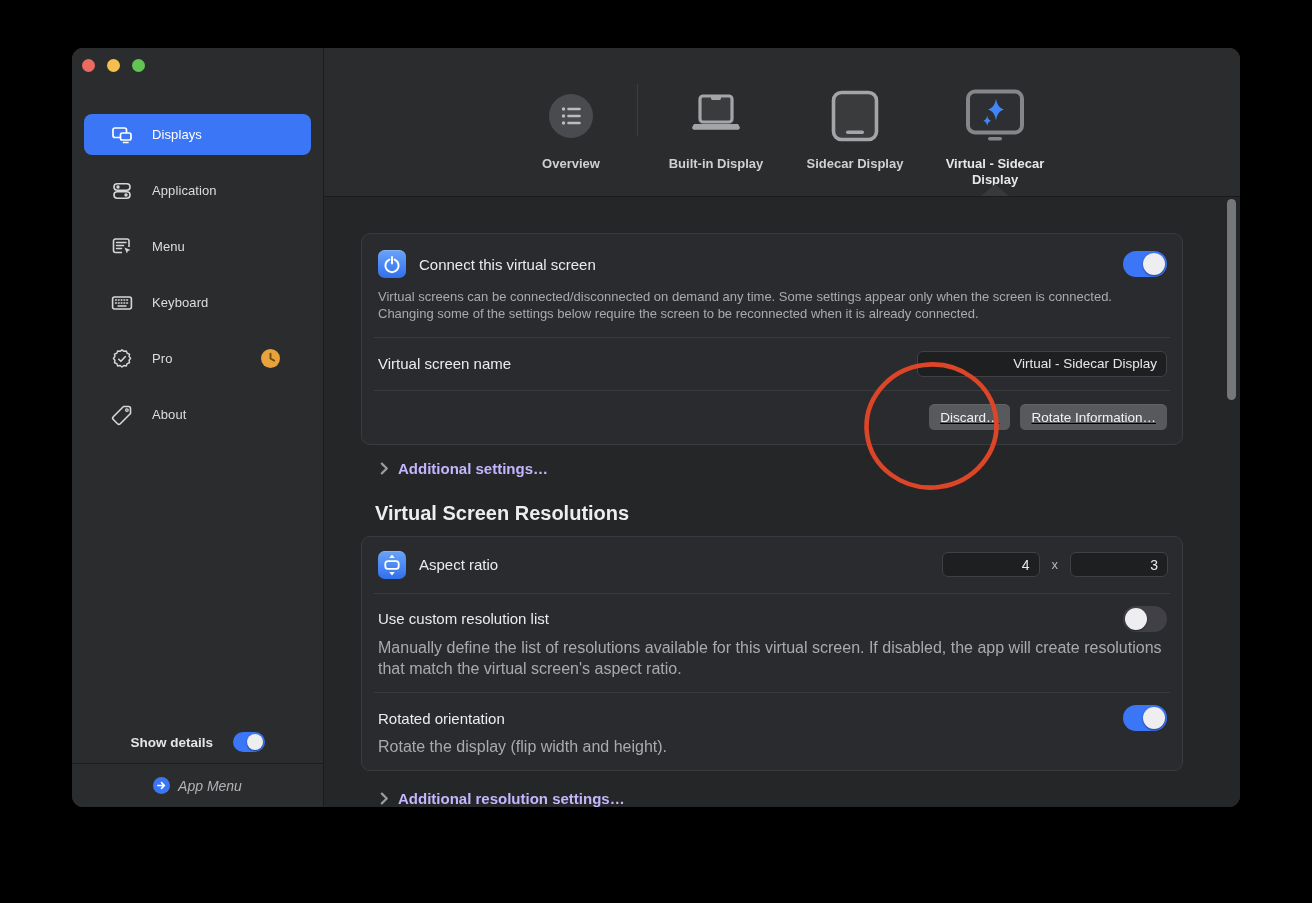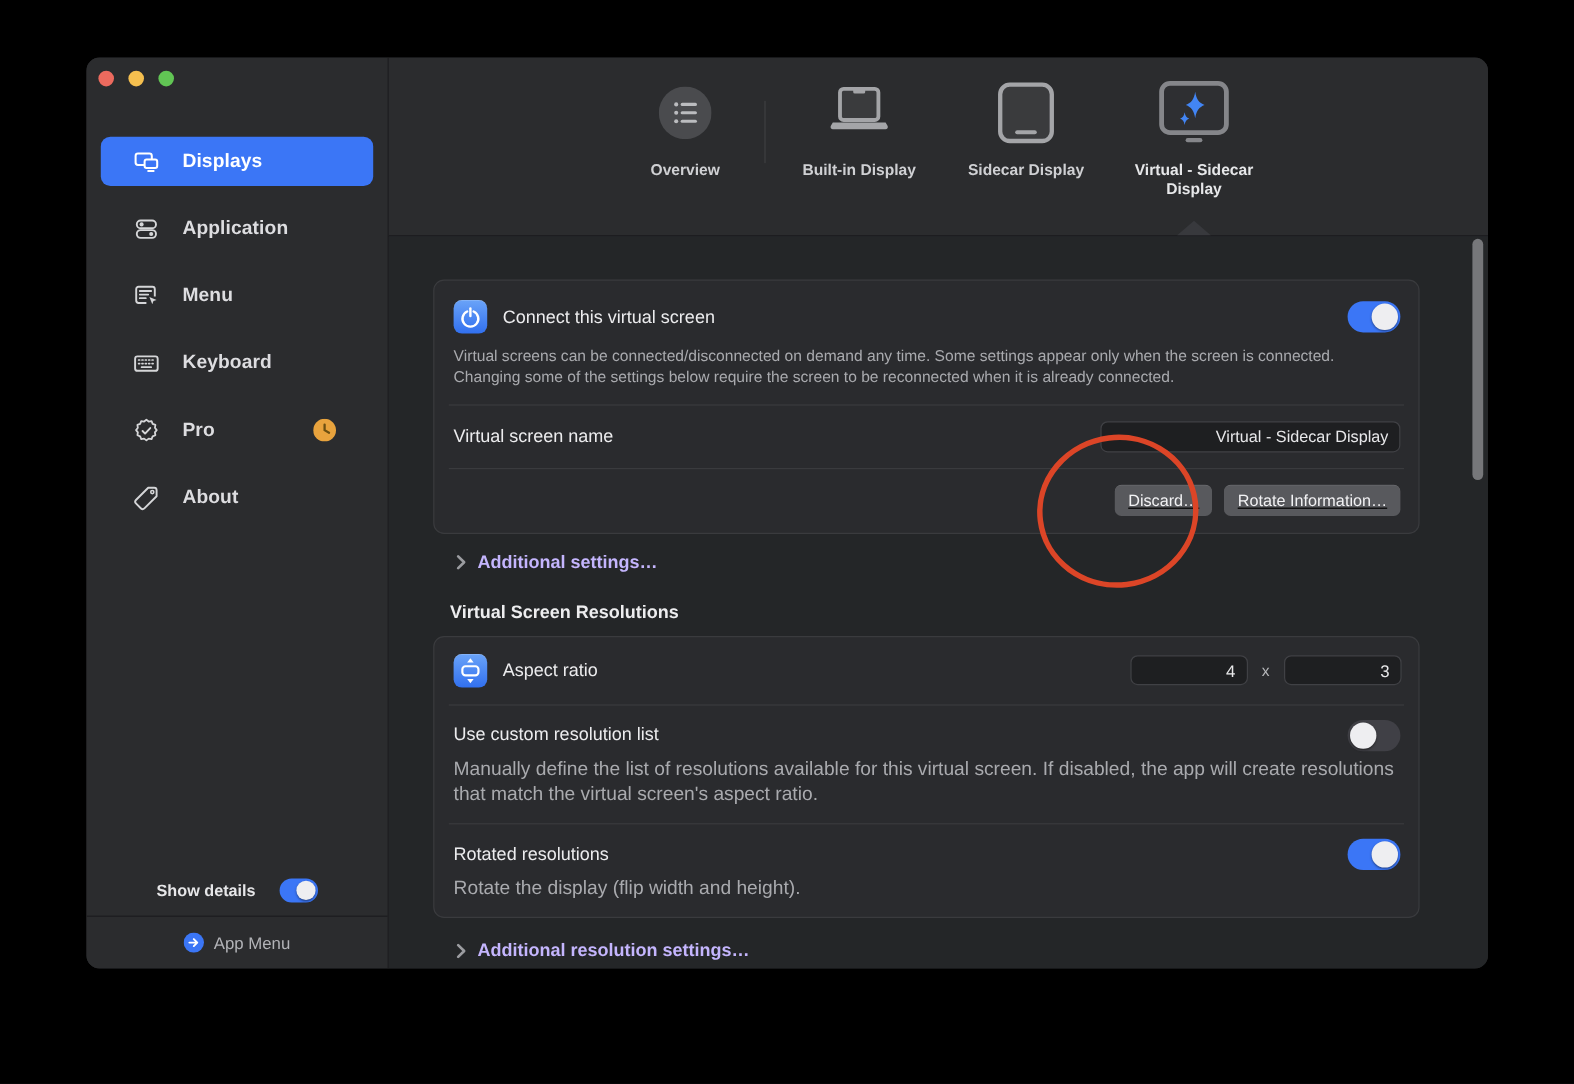--- a/index.html
+++ b/index.html
@@ -12,45 +12,45 @@
   
   .sidebar { width:252px; flex:none; background:#2b2c2e; border-right:1px solid #1c1c1e;
     display:flex; flex-direction:column; position:relative; }
   .traffic { position:absolute; top:11px; left:10px; display:flex; gap:12px; }
   .tl { width:13px; height:13px; border-radius:50%; }
   .tl.red{ background:#ec6a5e; } .tl.yel{ background:#f5bf4f; } .tl.grn{ background:#61c554; }
   .nav { margin-top:66px; padding:0 12px; }
   .nav-item { height:41px; margin-bottom:15px; border-radius:8px; display:flex;
     align-items:center; padding-left:26px; gap:18px; cursor:default; }
   .nav-item.selected { background:#3b76f6; }
-  .nav-label { font-size:16px; font-weight:700; color:#dddde0; letter-spacing:.1px; }
+  .nav-label { font-size:13px; font-weight:400; color:#dddde0; letter-spacing:.1px; }
   .nav-item.selected .nav-label { color:#fff; }
   .nav-ico { width:24px; height:24px; flex:none; display:flex; align-items:center; justify-content:center; }
   .row-badge { margin-left:auto; margin-right:31px; width:19px; height:19px; flex:none; }
   .side-spacer { flex:1; }
   .show-details { height:20px; margin-bottom:11px; display:flex; align-items:center;
     justify-content:flex-end; gap:20px; padding-right:58px; }
   .sd-label { font-size:13.5px; font-weight:700; color:#e6e6e8; }
   .bottom-divider { height:1px; background:#1c1c1e; }
-  .app-menu { height:43px; display:flex; align-items:center; justify-content:center; gap:8px; }
+  .app-menu { height:43px; display:flex; align-items:center; justify-content:center; gap:8px;font-style:italic; }
   .am-label { font-size:14px; color:#b2b3b7; }
 
   
   .toggle { width:44px; height:26px; border-radius:13px; background:#404046; position:relative; flex:none; }
   .toggle.on { background:#3b76f6; }
   .toggle .knob { position:absolute; top:2px; left:2px; width:22px; height:22px; border-radius:50%;
     background:#eeeef1; box-shadow:0 1px 2px rgba(0,0,0,.45); }
   .toggle.on .knob { left:auto; right:2px; }
   .toggle.sm { width:32px; height:20px; border-radius:10px; }
   .toggle.sm .knob { width:16px; height:16px; }
 
   
   .main { flex:1; display:flex; flex-direction:column; position:relative; min-width:0; }
   .toolbar { height:149px; flex:none; background:#2b2c2e; border-bottom:1px solid #1b1b1d; position:relative; }
-  .tb-item { position:absolute; top:20px; display:flex; flex-direction:column; align-items:center; }
+  .tb-item { position:absolute; top:42px; display:flex; flex-direction:column; align-items:center; }
   .tb-icon { height:52px; display:flex; align-items:center; justify-content:center; }
   .tb-label { margin-top:14px; font-size:13px; font-weight:600; color:#cfd0d3; text-align:center; line-height:1.2; }
   .tb-item.selected .tb-label { color:#e6e7e9; }
   .tb-sep { position:absolute; left:313px; top:36px; width:1px; height:52px; background:#3e3f42; }
   .tb-caret { position:absolute; left:657px; bottom:0; width:0; height:0;
     border-left:14px solid transparent; border-right:14px solid transparent;
     border-bottom:12px solid #38393d; }
 
   
   .content { flex:1; background:#242628; position:relative; padding:36px 0 0 37px; overflow:hidden; }
@@ -65,21 +65,21 @@
   .field { background:#1e1f21; border:1px solid #404145; border-radius:6px; color:#e8e8ea;
     font-family:"Liberation Sans", sans-serif; font-size:13.5px; text-align:right; padding:0 9px; outline:none; }
   .name-field { width:250px; height:26px; }
   .btn-row { height:53px; padding:0 15px; justify-content:flex-end; gap:10px;text-decoration:underline; }
   .btn { height:26px; background:#58595d; border:none; border-radius:5.5px; color:#f2f2f4;
     font-family:"Liberation Sans", sans-serif; font-size:13.5px; padding:0 11px; cursor:default;
     box-shadow:inset 0 .5px 0 rgba(255,255,255,.12); }
   .disclosure { display:flex; align-items:center; gap:9px; }
   .disc-1 { margin:15px 0 0 19px; } .disc-2 { margin:19px 0 0 19px; }
   .disc-label { font-size:15px; font-weight:700; color:#c4b5fd; }
-  .section-heading { margin:25px 0 11px 14px; font-size:15px; font-weight:700; color:#ededef; }
+  .section-heading { margin:25px 0 11px 14px; font-size:20px; font-weight:700; color:#ededef; }
   .aspect-row { height:56px; padding:0 14px 0 16px; gap:13px; }
   .aspect-right { margin-left:auto; display:flex; align-items:center; gap:12px; }
   .aspect-field { width:98px; height:25px; font-size:14px; }
   .x-sep { font-size:13px; color:#b5b6b9; }
   .toggle-line { padding:12px 15px 0 16px; display:flex; align-items:center; }
   .tl-label { font-size:15px; color:#ececee; }
   .sub-desc { padding:5px 18px 13px 16px; font-size:16px; line-height:1.33; color:#a9aaae; }
   .badge-ic { width:28px; height:28px; border-radius:7px; flex:none;
     background:linear-gradient(#6aa3f8,#3170ef); display:flex; align-items:center; justify-content:center;
     box-shadow:inset 0 .5px 0 rgba(255,255,255,.35); }
@@ -295,21 +295,21 @@
         <div class="divider"></div>
         <div class="toggle-line">
           <span class="tl-label">Use custom resolution list</span>
           <div class="toggle r-right">
               <div class="knob"></div>
             </div>
         </div>
         <div class="sub-desc">Manually define the list of resolutions available for this virtual screen. If disabled, the app will create resolutions that match the virtual screen's aspect ratio.</div>
         <div class="divider"></div>
         <div class="toggle-line">
-          <span class="tl-label">Rotated resolutions</span>
+          <span class="tl-label">Rotated orientation</span>
           <div class="toggle on r-right">
               <div class="knob"></div>
             </div>
         </div>
         <div class="sub-desc">Rotate the display (flip width and height).</div>
       </div>
 
       <div class="disclosure disc-2">
         <span style="display:flex;">
           <svg width="9" height="13" viewBox="0 0 9 13" fill="none">

